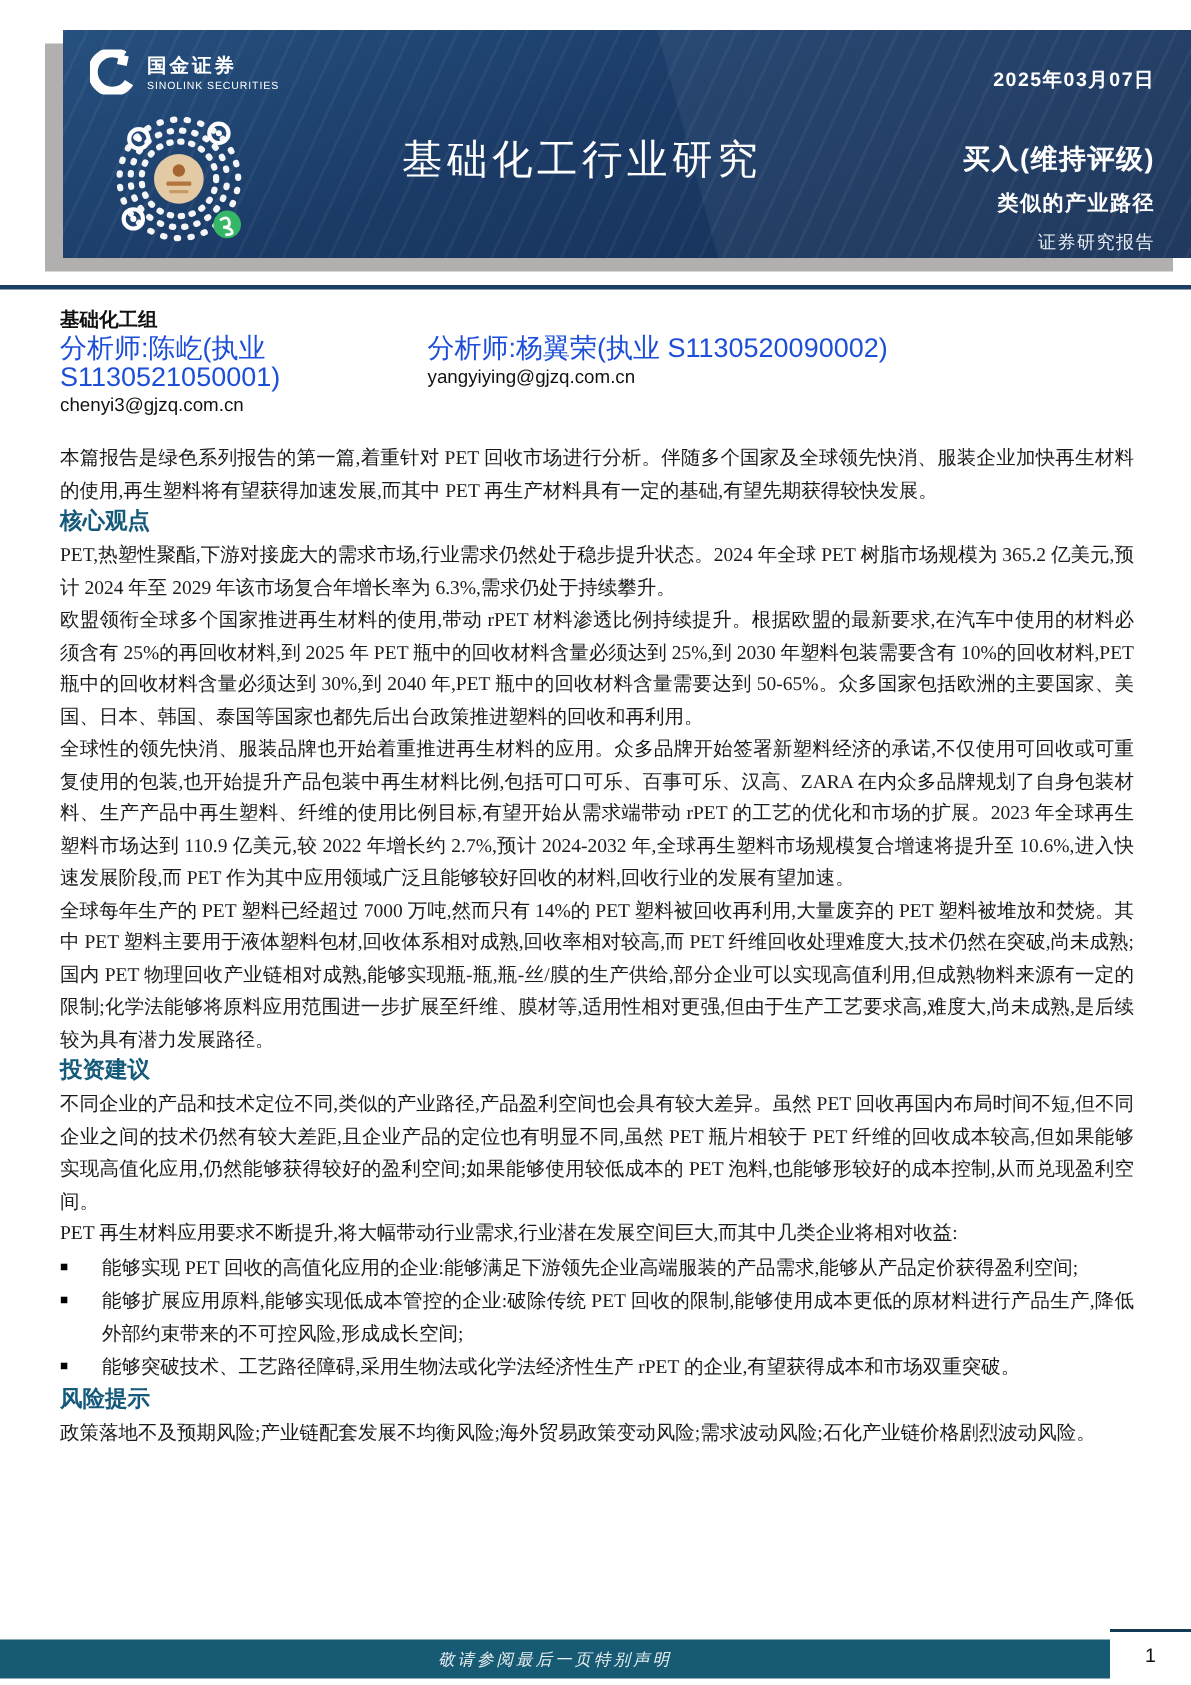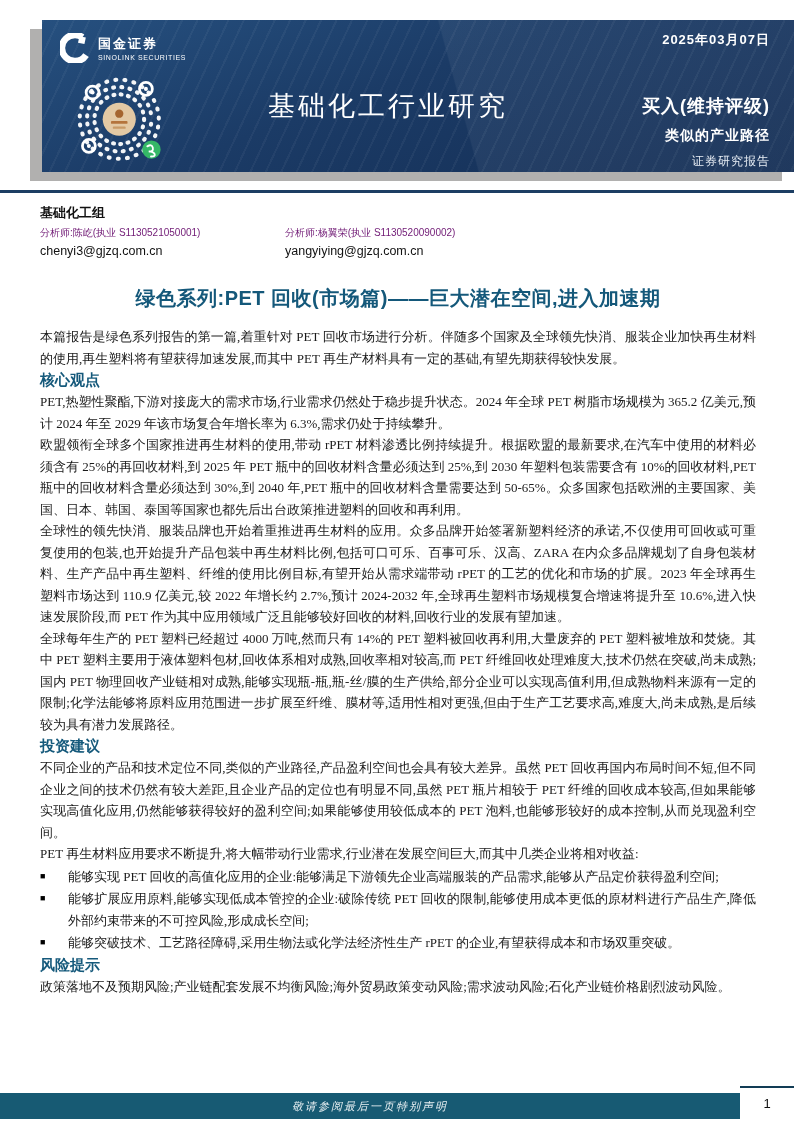--- a/index.html
+++ b/index.html
@@ -24,21 +24,21 @@
       repeating-linear-gradient(115deg, rgba(255,255,255,0.045) 0 2px, rgba(255,255,255,0) 2px 14px),
       linear-gradient(160deg, #26507f 0%, #1b3b66 45%, #142e55 100%);
     box-shadow: -12px 9px 0 0 #b1b0af;
     color: #ffffff;
   }
   .brand { position: absolute; left: 18px; top: 13px; display: flex; align-items: center; }
   .brand-mark { width: 30px; height: 30px; margin-right: 8px; }
   .brand-cn { font-size: 13px; font-weight: bold; letter-spacing: 2px; line-height: 18px; }
   .brand-en { font-size: 7px; letter-spacing: 0.6px; line-height: 9px; }
   .banner-date {
-    position: absolute; right: 24px; top: 11px;
+    position: absolute; right: 24px; top: 24px;
     font-size: 13px; font-weight: bold; letter-spacing: 1px;
   }
   .qr-wrap { position: absolute; left: 30px; top: 56px; width: 100px; height: 92px; }
   .banner-title {
     position: absolute; left: 170px; right: 230px; top: 68px;
     text-align: center;
     font-size: 27px; font-weight: normal; letter-spacing: 3px;
     white-space: nowrap;
   }
   .banner-right { position: absolute; right: 24px; top: 74px; text-align: right; }
@@ -54,21 +54,21 @@
 
   
   .content {
     position: absolute; left: 0; top: 0; right: 0;
     padding: 204px 38px 0 40px;
     color: #1a1a1a;
   }
   .analyst-group { font-size: 13px; font-weight: bold; color: #111; line-height: 18px; }
   .analyst-row { display: flex; margin-top: 1px; }
   .analyst-col1 { width: 245px; }
-  .analyst-name { font-size: 10px; line-height: 19px; color: #701a75; }
+  .analyst-name { font-size: 18px; line-height: 19px; color: #1d4ed8; }
   .analyst-email { font-size: 12.5px; line-height: 19px; color: #111; }
 
   .main-title {
     margin-top: 24px;
     text-align: center;
     font-size: 20px; font-weight: bold;
     color: #14587a;
     letter-spacing: 0.5px;
     white-space: nowrap;
   }
@@ -174,30 +174,29 @@
       <div class="analyst-col1">
         <div class="analyst-name">分析师:陈屹(执业 S1130521050001)</div>
         <div class="analyst-email">chenyi3@gjzq.com.cn</div>
       </div>
       <div class="analyst-col2">
         <div class="analyst-name">分析师:杨翼荣(执业 S1130520090002)</div>
         <div class="analyst-email">yangyiying@gjzq.com.cn</div>
       </div>
     </div>
 
-    <div class="main-title">绿色系列:PET 回收(市场篇)——巨大潜在空间,进入加速期</div>
 
     <div class="bodytext">
       <p class="para">本篇报告是绿色系列报告的第一篇,着重针对 PET 回收市场进行分析。伴随多个国家及全球领先快消、服装企业加快再生材料的使用,再生塑料将有望获得加速发展,而其中 PET 再生产材料具有一定的基础,有望先期获得较快发展。</p>
 
       <div class="section-heading">核心观点</div>
       <p class="para">PET,热塑性聚酯,下游对接庞大的需求市场,行业需求仍然处于稳步提升状态。2024 年全球 PET 树脂市场规模为 365.2 亿美元,预计 2024 年至 2029 年该市场复合年增长率为 6.3%,需求仍处于持续攀升。</p>
       <p class="para">欧盟领衔全球多个国家推进再生材料的使用,带动 rPET 材料渗透比例持续提升。根据欧盟的最新要求,在汽车中使用的材料必须含有 25%的再回收材料,到 2025 年 PET 瓶中的回收材料含量必须达到 25%,到 2030 年塑料包装需要含有 10%的回收材料,PET 瓶中的回收材料含量必须达到 30%,到 2040 年,PET 瓶中的回收材料含量需要达到 50-65%。众多国家包括欧洲的主要国家、美国、日本、韩国、泰国等国家也都先后出台政策推进塑料的回收和再利用。</p>
       <p class="para">全球性的领先快消、服装品牌也开始着重推进再生材料的应用。众多品牌开始签署新塑料经济的承诺,不仅使用可回收或可重复使用的包装,也开始提升产品包装中再生材料比例,包括可口可乐、百事可乐、汉高、ZARA 在内众多品牌规划了自身包装材料、生产产品中再生塑料、纤维的使用比例目标,有望开始从需求端带动 rPET 的工艺的优化和市场的扩展。2023 年全球再生塑料市场达到 110.9 亿美元,较 2022 年增长约 2.7%,预计 2024-2032 年,全球再生塑料市场规模复合增速将提升至 10.6%,进入快速发展阶段,而 PET 作为其中应用领域广泛且能够较好回收的材料,回收行业的发展有望加速。</p>
-      <p class="para">全球每年生产的 PET 塑料已经超过 4000 万吨,然而只有 14%的 PET 塑料被回收再利用,大量废弃的 PET 塑料被堆放和焚烧。其中 PET 塑料主要用于液体塑料包材,回收体系相对成熟,回收率相对较高,而 PET 纤维回收处理难度大,技术仍然在突破,尚未成熟;国内 PET 物理回收产业链相对成熟,能够实现瓶-瓶,瓶-丝/膜的生产供给,部分企业可以实现高值利用,但成熟物料来源有一定的限制;化学法能够将原料应用范围进一步扩展至纤维、膜材等,适用性相对更强,但由于生产工艺要求高,难度大,尚未成熟,是后续较为具有潜力发展路径。</p>
+      <p class="para">全球每年生产的 PET 塑料已经超过 7000 万吨,然而只有 14%的 PET 塑料被回收再利用,大量废弃的 PET 塑料被堆放和焚烧。其中 PET 塑料主要用于液体塑料包材,回收体系相对成熟,回收率相对较高,而 PET 纤维回收处理难度大,技术仍然在突破,尚未成熟;国内 PET 物理回收产业链相对成熟,能够实现瓶-瓶,瓶-丝/膜的生产供给,部分企业可以实现高值利用,但成熟物料来源有一定的限制;化学法能够将原料应用范围进一步扩展至纤维、膜材等,适用性相对更强,但由于生产工艺要求高,难度大,尚未成熟,是后续较为具有潜力发展路径。</p>
 
       <div class="section-heading">投资建议</div>
       <p class="para">不同企业的产品和技术定位不同,类似的产业路径,产品盈利空间也会具有较大差异。虽然 PET 回收再国内布局时间不短,但不同企业之间的技术仍然有较大差距,且企业产品的定位也有明显不同,虽然 PET 瓶片相较于 PET 纤维的回收成本较高,但如果能够实现高值化应用,仍然能够获得较好的盈利空间;如果能够使用较低成本的 PET 泡料,也能够形较好的成本控制,从而兑现盈利空间。</p>
       <p class="para">PET 再生材料应用要求不断提升,将大幅带动行业需求,行业潜在发展空间巨大,而其中几类企业将相对收益:</p>
 
       <div class="bullet">
         <span class="bullet-marker">■</span>
         <span class="bullet-text">能够实现 PET 回收的高值化应用的企业:能够满足下游领先企业高端服装的产品需求,能够从产品定价获得盈利空间;</span>
       </div>
       <div class="bullet">

